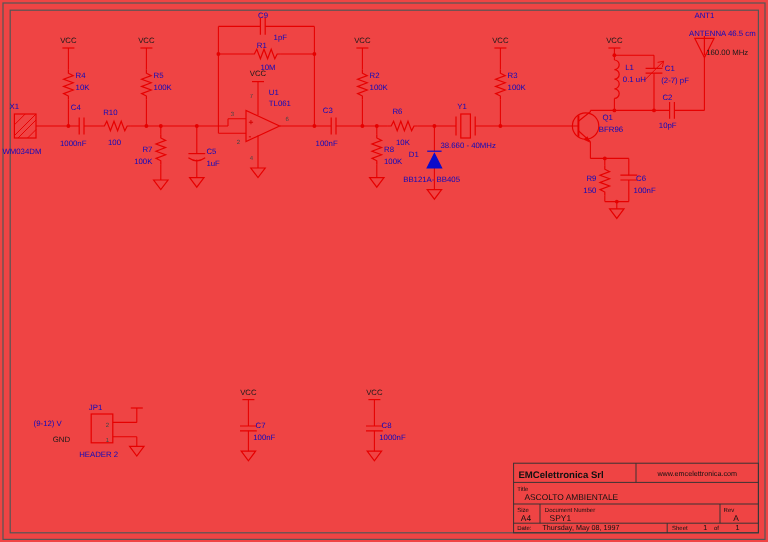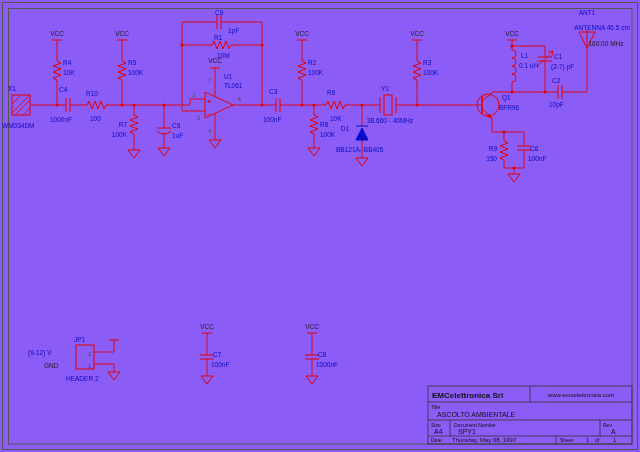--- a/index.html
+++ b/index.html
@@ -1,16 +1,16 @@
 <!DOCTYPE html>
 <html><head>
 <meta charset="utf-8">
 <style>
   html,body{margin:0;padding:0;background:#fff;}
-  #page{width:640px;height:452px;position:relative;background:#8b5cf6;}
+  #page{width:640px;height:452px;position:relative;background:#ef4444;}
   svg{display:block;}
   text{font-family:"Liberation Sans",sans-serif;stroke:none;}
   .lbl{fill:#0a0ac0;font-size:6.5px;}
   .pwr{fill:#1a1a1a;font-size:6.5px;}
   .pin{fill:#464646;font-size:5px;}
   .opsign{fill:#d40000;font-size:7px;font-weight:bold;}
   .tb{fill:#111;}
   .tb-small{font-size:5px;}
   .tb-val{font-size:7px;}
   .tb-company{font-size:8px;font-weight:bold;}

